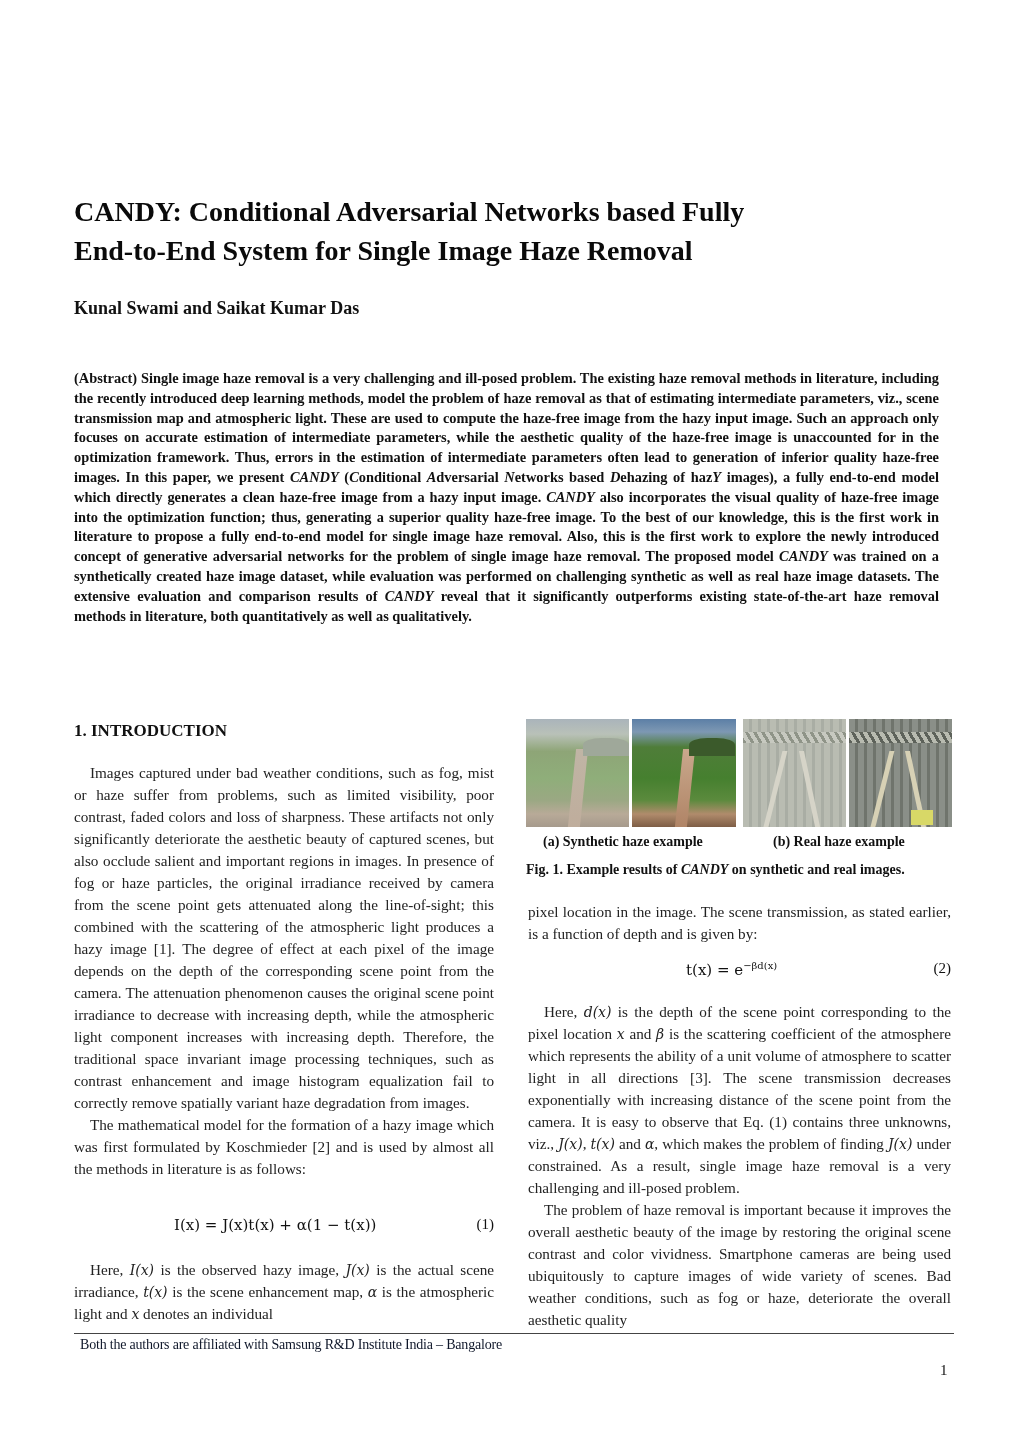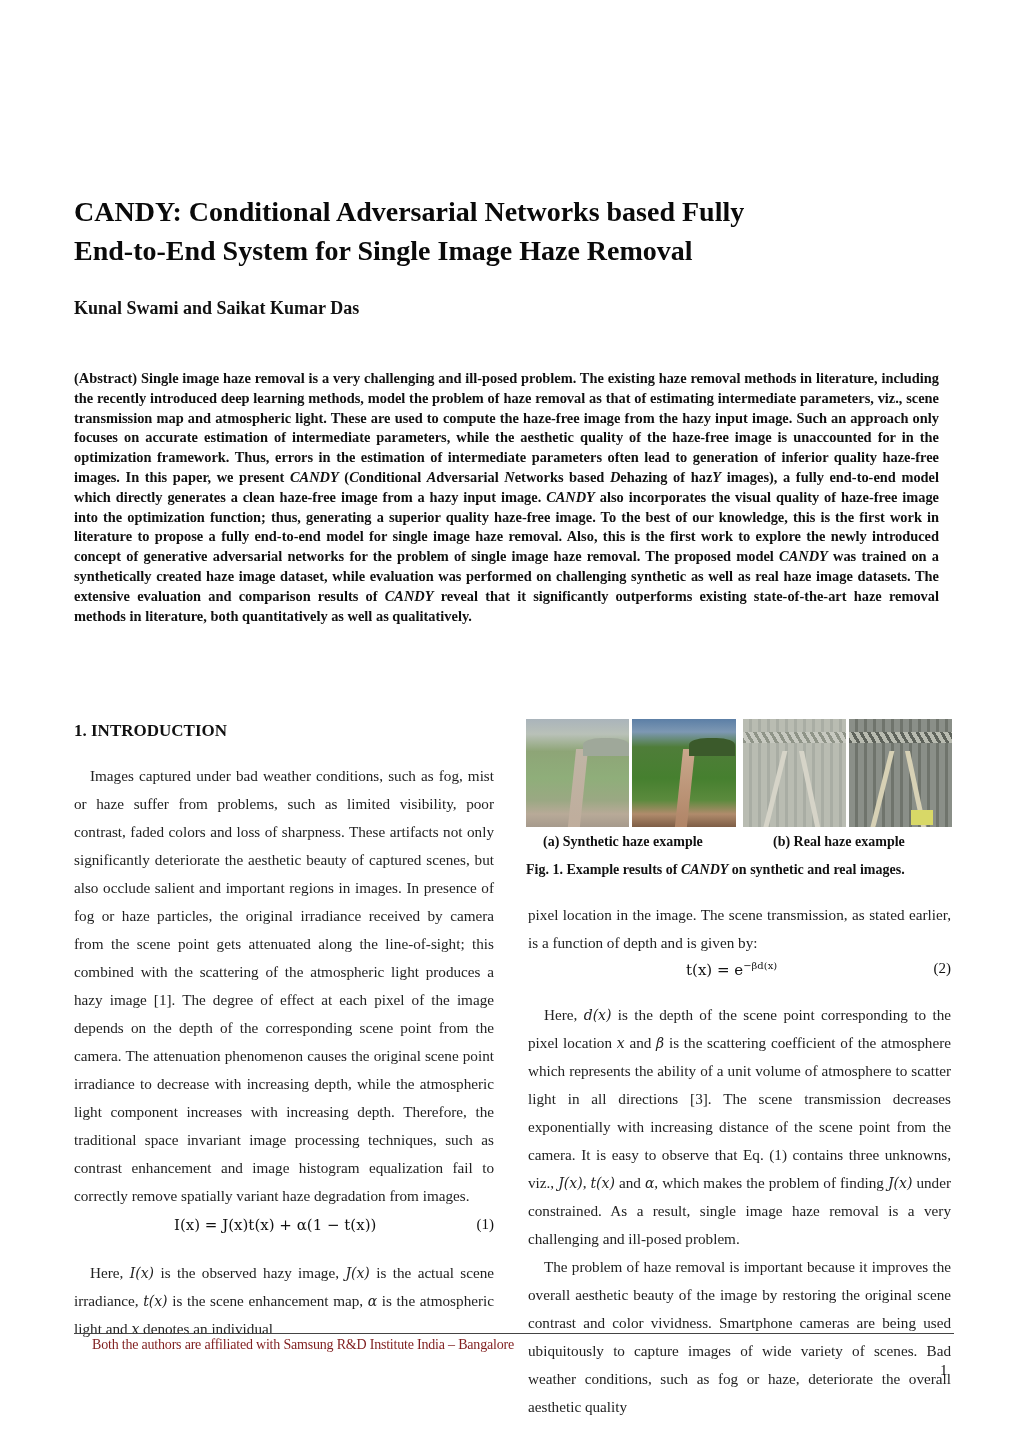--- a/index.html
+++ b/index.html
@@ -6,50 +6,51 @@
   body { width: 1024px; height: 1448px; position: relative; overflow: hidden;
          font-family: "Liberation Serif", "DejaVu Serif", serif; color: #111; }
   .abs { position: absolute; }
   .title { left: 74px; top: 192px; width: 880px; font-size: 28px; font-weight: bold; line-height: 39px; color: #0a0a0a; }
   .authors { left: 74px; top: 298px; font-size: 18px; font-weight: bold; }
   .abstract { left: 74px; top: 369px; width: 865px; font-size: 14.4px; font-weight: bold; line-height: 19.8px; text-align: justify; }
   .abstract i { font-style: italic; }
   .col-left { left: 74px; width: 420px; }
   .col-right { left: 528px; width: 423px; }
   .sec-head { top: 721px; font-size: 17px; font-weight: bold; }
-  .para { font-size: 15.2px; line-height: 28px; text-align: justify; color: #222; }
+  .para { font-size: 15.2px; line-height: 22px; text-align: justify; color: #222; }
   .para p { margin: 0; text-indent: 16px; }
   .para p.noindent { text-indent: 0; }
   .eq { font-size: 16px; height: 24px; position: absolute; }
   .eq .expr { position: absolute; font-family: "DejaVu Serif", serif; font-size: 15px; }
   .eq .num { position: absolute; right: 0; font-size: 15px; }
   .m { font-family: "DejaVu Serif", serif; font-style: italic; font-size: 14px; }
   .figure { left: 526px; top: 719px; width: 426px; height: 108px; display: flex; gap: 3px; }
   .img { flex: 1; position: relative; overflow: hidden; }
   .fig-sub { top: 834px; font-size: 14px; font-weight: bold; }
   .fig-caption { left: 526px; top: 862px; font-size: 14px; font-weight: bold; }
   .footer-rule { left: 74px; top: 1333px; width: 880px; height: 1px; background: #444; }
-  .footer-note { left: 92px; top: 1337px; font-size: 14px; color: #7f1d1d; letter-spacing: -0.2px; }
+  .footer-note { left: 80px; top: 1337px; font-size: 14px; color: #0f172a; letter-spacing: -0.2px; }
   .page-num { left: 940px; top: 1362px; font-size: 15px; }
 </style>
 </head>
 <body>
 
 <div class="abs title">
   <div>CANDY: Conditional Adversarial Networks based Fully</div>
   <div>End-to-End System for Single Image Haze Removal</div>
 </div>
 <div class="abs authors">Kunal Swami and Saikat Kumar Das</div>
 
 <div class="abs abstract"><span>(Abstract) Single image haze removal is a very challenging and ill-posed problem. The existing haze removal methods in literature, including the recently introduced deep learning methods, model the problem of haze removal as that of estimating intermediate parameters, viz., scene transmission map and atmospheric light. These are used to compute the haze-free image from the hazy input image. Such an approach only focuses on accurate estimation of intermediate parameters, while the aesthetic quality of the haze-free image is unaccounted for in the optimization framework. Thus, errors in the estimation of intermediate parameters often lead to generation of inferior quality haze-free images. In this paper, we present </span><i>CANDY</i><span> (</span><i>C</i><span>onditional </span><i>A</i><span>dversarial </span><i>N</i><span>etworks based </span><i>D</i><span>ehazing of haz</span><i>Y</i><span> images), a fully end-to-end model which directly generates a clean haze-free image from a hazy input image. </span><i>CANDY</i><span> also incorporates the visual quality of haze-free image into the optimization function; thus, generating a superior quality haze-free image. To the best of our knowledge, this is the first work in literature to propose a fully end-to-end model for single image haze removal. Also, this is the first work to explore the newly introduced concept of generative adversarial networks for the problem of single image haze removal. The proposed model </span><i>CANDY</i><span> was trained on a synthetically created haze image dataset, while evaluation was performed on challenging synthetic as well as real haze image datasets. The extensive evaluation and comparison results of </span><i>CANDY</i><span> reveal that it significantly outperforms existing state-of-the-art haze removal methods in literature, both quantitatively as well as qualitatively.</span></div>
 
 <div class="abs col-left sec-head">1. INTRODUCTION</div>
 
 <div class="abs col-left para" style="top:762px;">
   <p>Images captured under bad weather conditions, such as fog, mist or haze suffer from problems, such as limited visibility, poor contrast, faded colors and loss of sharpness. These artifacts not only significantly deteriorate the aesthetic beauty of captured scenes, but also occlude salient and important regions in images. In presence of fog or haze particles, the original irradiance received by camera from the scene point gets attenuated along the line-of-sight; this combined with the scattering of the atmospheric light produces a hazy image [1]. The degree of effect at each pixel of the image depends on the depth of the corresponding scene point from the camera. The attenuation phenomenon causes the original scene point irradiance to decrease with increasing depth, while the atmospheric light component increases with increasing depth. Therefore, the traditional space invariant image processing techniques, such as contrast enhancement and image histogram equalization fail to correctly remove spatially variant haze degradation from images.</p>
+  <p>The mathematical model for the formation of a hazy image which was first formulated by Koschmieder [2] and is used by almost all the methods in literature is as follows:</p>
 </div>
 
 <div class="eq" style="left:74px; top:1216px; width:420px;">
   <span class="expr" style="left:100px;">I(x) = J(x)t(x) + α(1 − t(x))</span>
   <span class="num">(1)</span>
 </div>
 
 <div class="abs col-left para" style="top:1259px;">
   <p><span>Here, </span><span class="m">I(x)</span><span> is the observed hazy image, </span><span class="m">J(x)</span><span> is the actual scene irradiance, </span><span class="m">t(x)</span><span> is the scene enhancement map, </span><span class="m">α</span><span> is the atmospheric light and </span><span class="m">x</span><span id="p3tail"> denotes an individual </span></p>
 </div>

